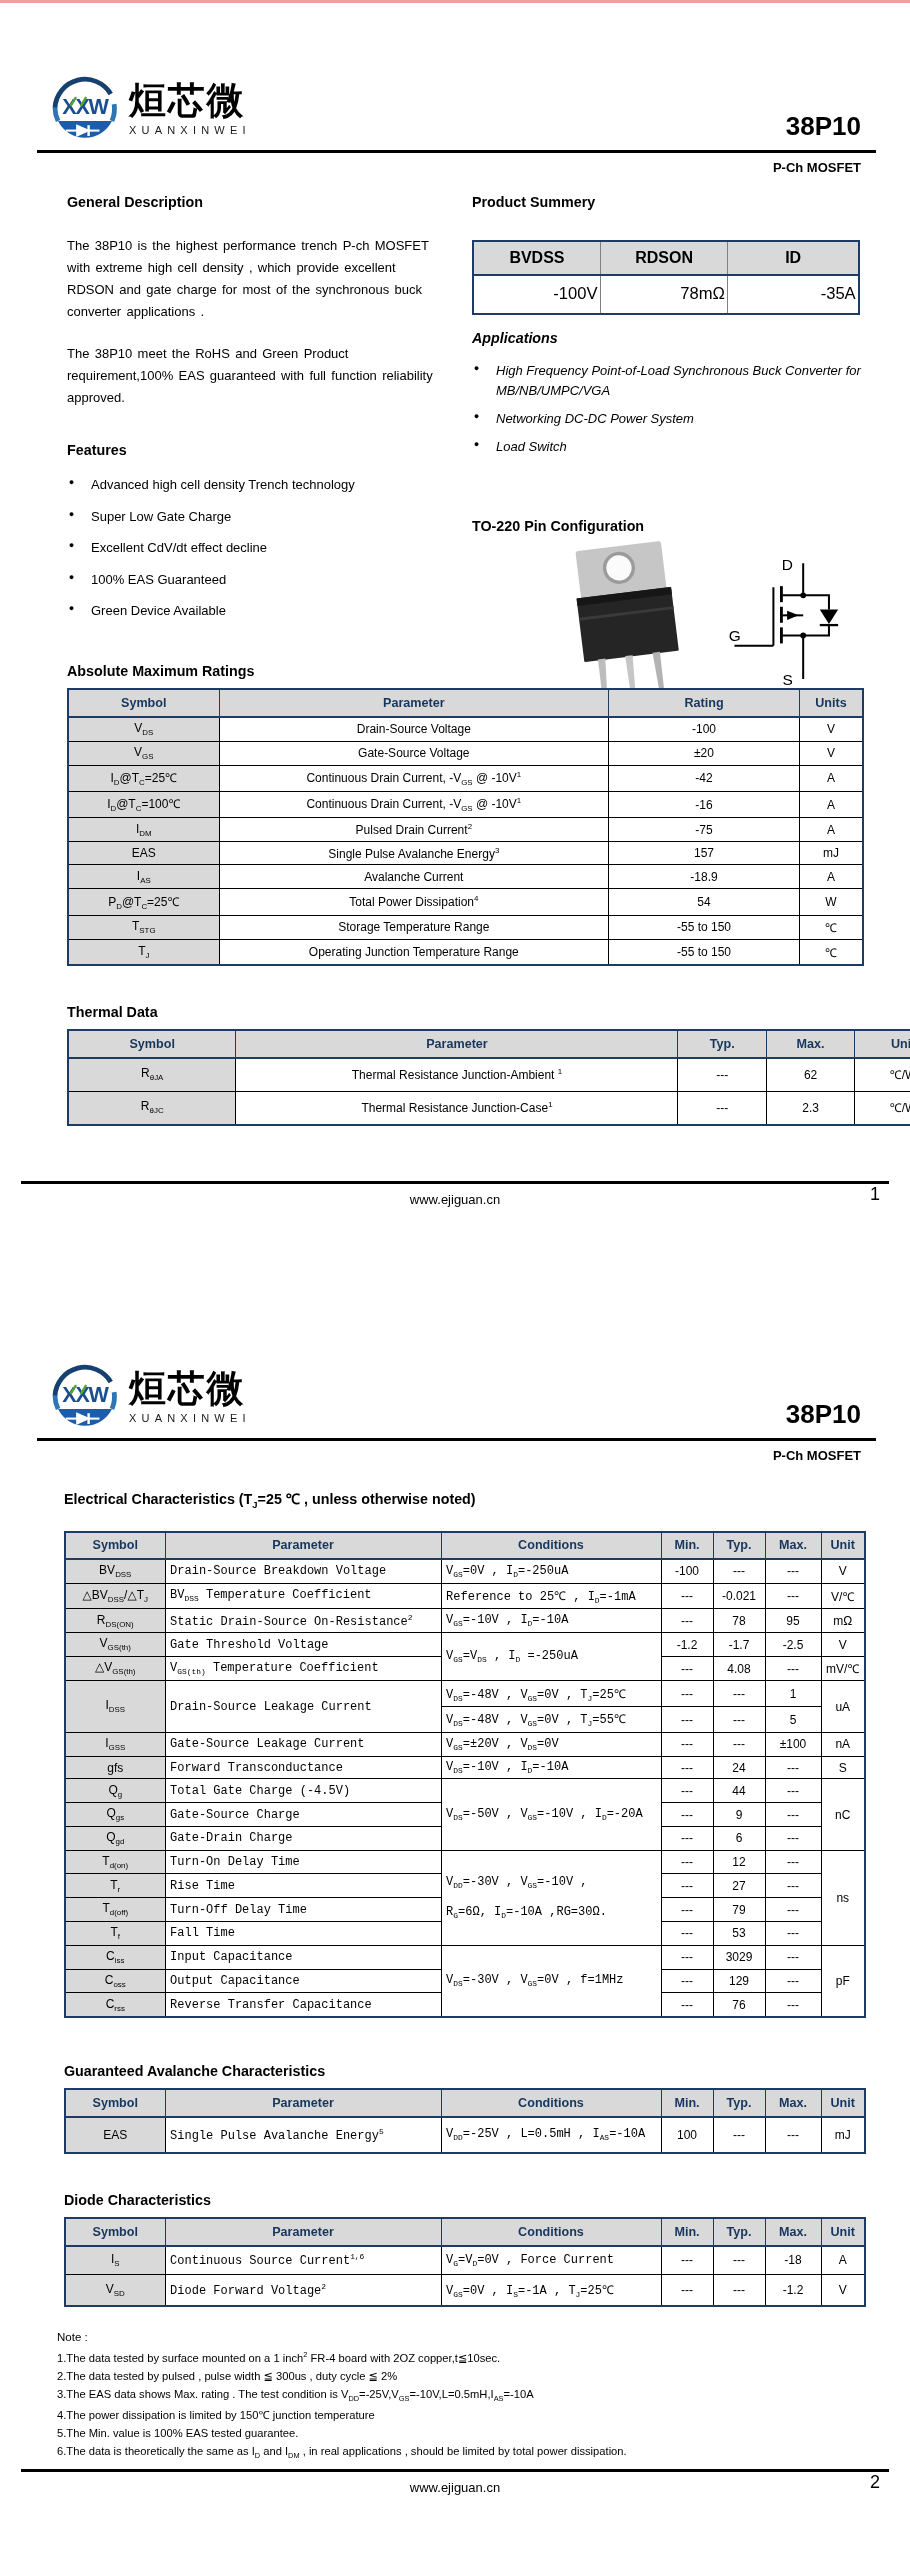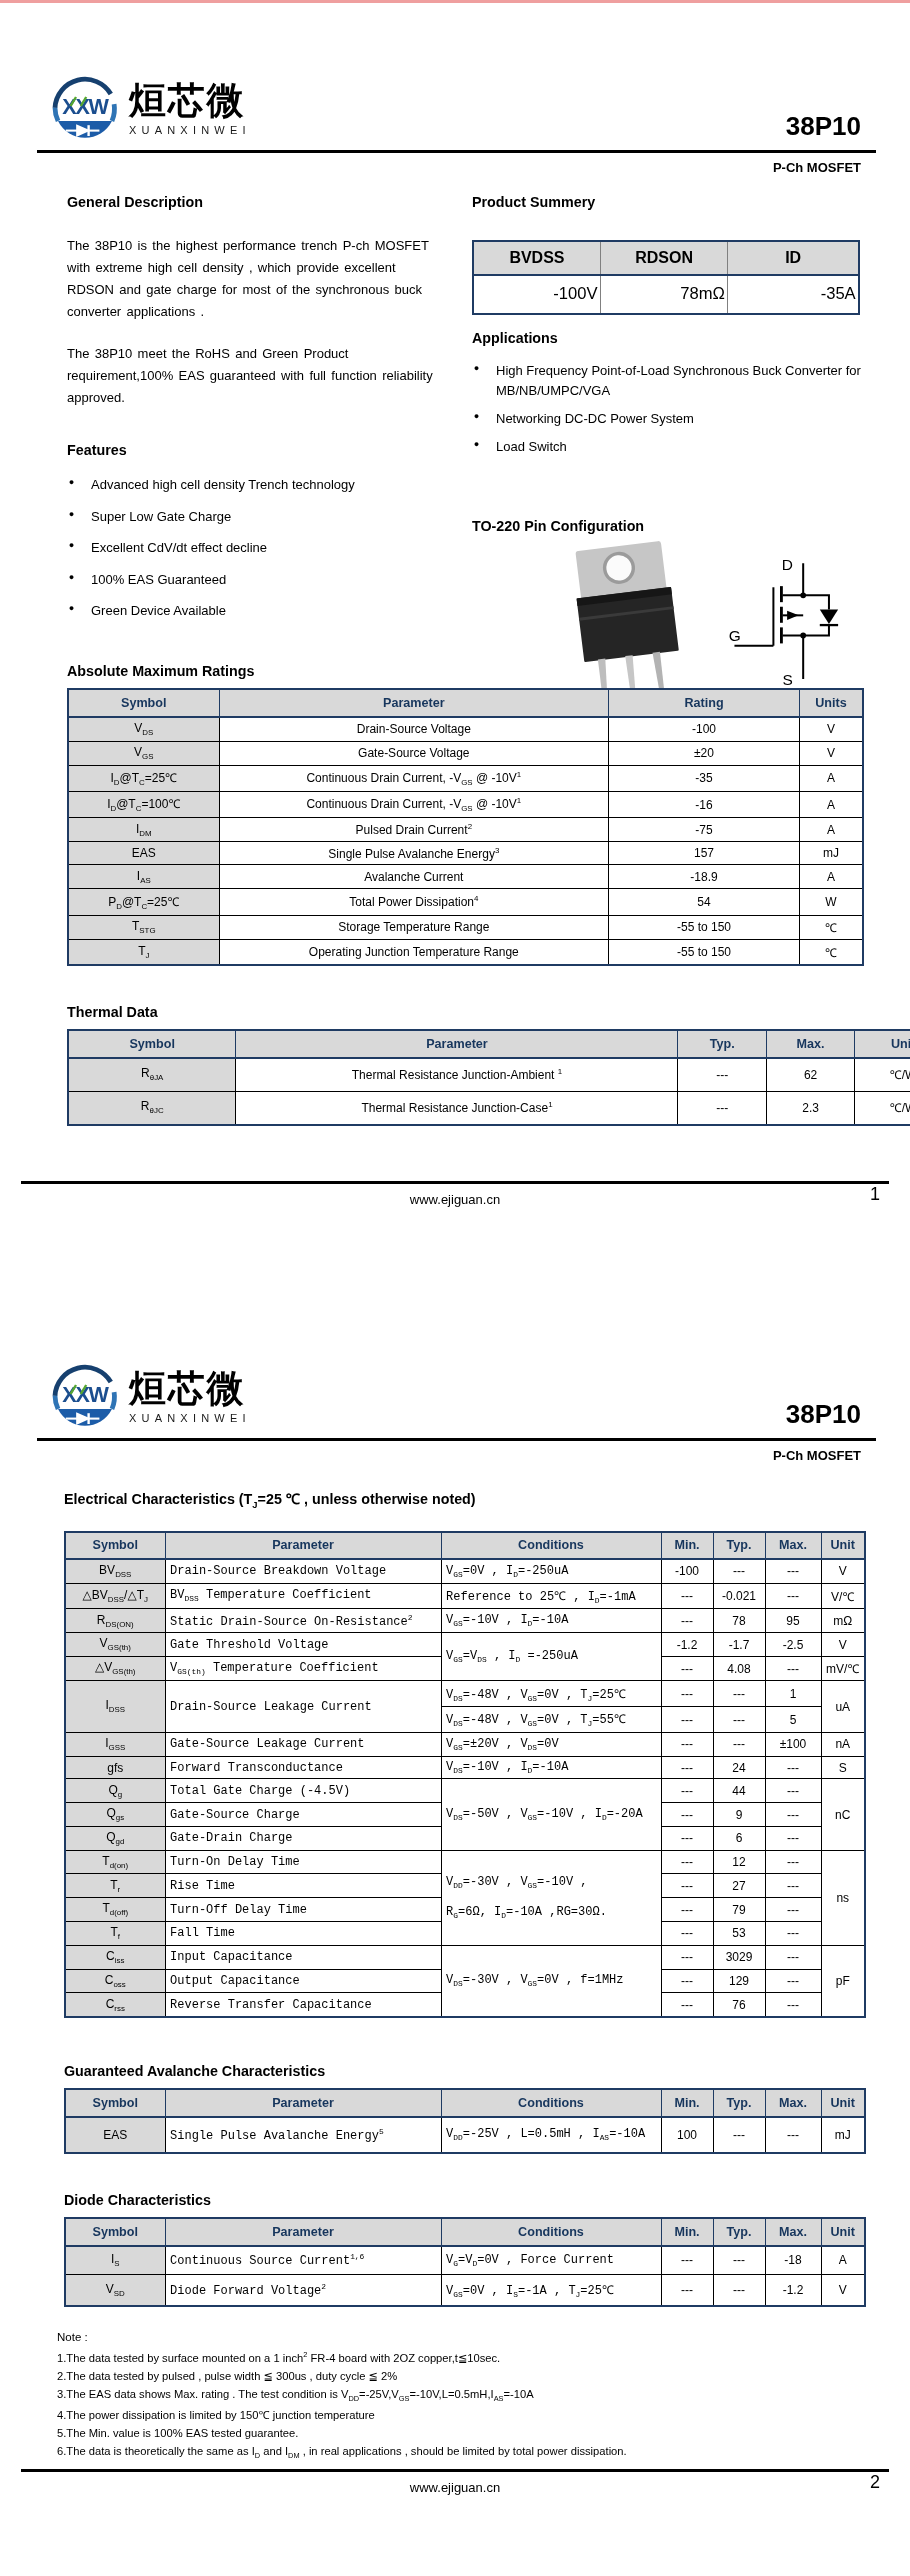--- a/index.html
+++ b/index.html
@@ -32,21 +32,21 @@
   ul.blist li { position:relative; padding-left:24px; font-size:13px; margin-bottom:12px; line-height:1.5; }
   ul.blist li::before { content:"●"; position:absolute; left:1.7px; top:1.1px; font-size:9.2px; }
 
   .ps { position:absolute; left:472px; top:194px; width:388px; }
   .t-summary { margin-top:30px; width:100%; border-collapse:collapse; border:2.3px solid #1f3b63; }
   .t-summary th { background:#d9d9d9; color:#000; font-size:16px; font-weight:bold; padding:6.9px 2.3px;
                   border-bottom:2.3px solid #1f3b63; border-left:1.1px solid #808080; border-right:1.1px solid #808080; }
   .t-summary td { font-size:16.6px; text-align:right; padding:8.6px 2.3px;
                   border-left:1.1px solid #808080; border-right:1.1px solid #808080; }
 
-  .apps { position:absolute; left:472px; top:330px; width:405px; }
+  .apps { position:absolute; left:472px; top:330px; width:405px;font-style:italic; }
   .apps ul.blist { margin-top:15px; }
   .apps ul.blist li { margin-bottom:8.6px; }
 
   .pincfg { position:absolute; left:472px; top:518px; width:413px; height:184px; }
   .pkg   { position:absolute; left:62px; top:19.5px; }
   .symsvg{ position:absolute; left:251px; top:37px; }
 
   .absmax  { position:absolute; left:67px; top:663px; width:797px; }
   .thermal { position:absolute; left:67px; top:1004px; width:886px; }
 
@@ -235,21 +235,21 @@
             </tr>
             <tr>
               <td class="sym">V<sub>GS</sub></td>
               <td>Gate-Source Voltage</td>
               <td>±20</td>
               <td>V</td>
             </tr>
             <tr>
               <td class="sym">I<sub>D</sub>@T<sub>C</sub>=25℃</td>
               <td>Continuous Drain Current, -V<sub>GS</sub> @ -10V<sup>1</sup></td>
-              <td>-35</td>
+              <td>-42</td>
               <td>A</td>
             </tr>
             <tr>
               <td class="sym">I<sub>D</sub>@T<sub>C</sub>=100℃</td>
               <td>Continuous Drain Current, -V<sub>GS</sub> @ -10V<sup>1</sup></td>
               <td>-16</td>
               <td>A</td>
             </tr>
             <tr>
               <td class="sym">I<sub>DM</sub></td>

